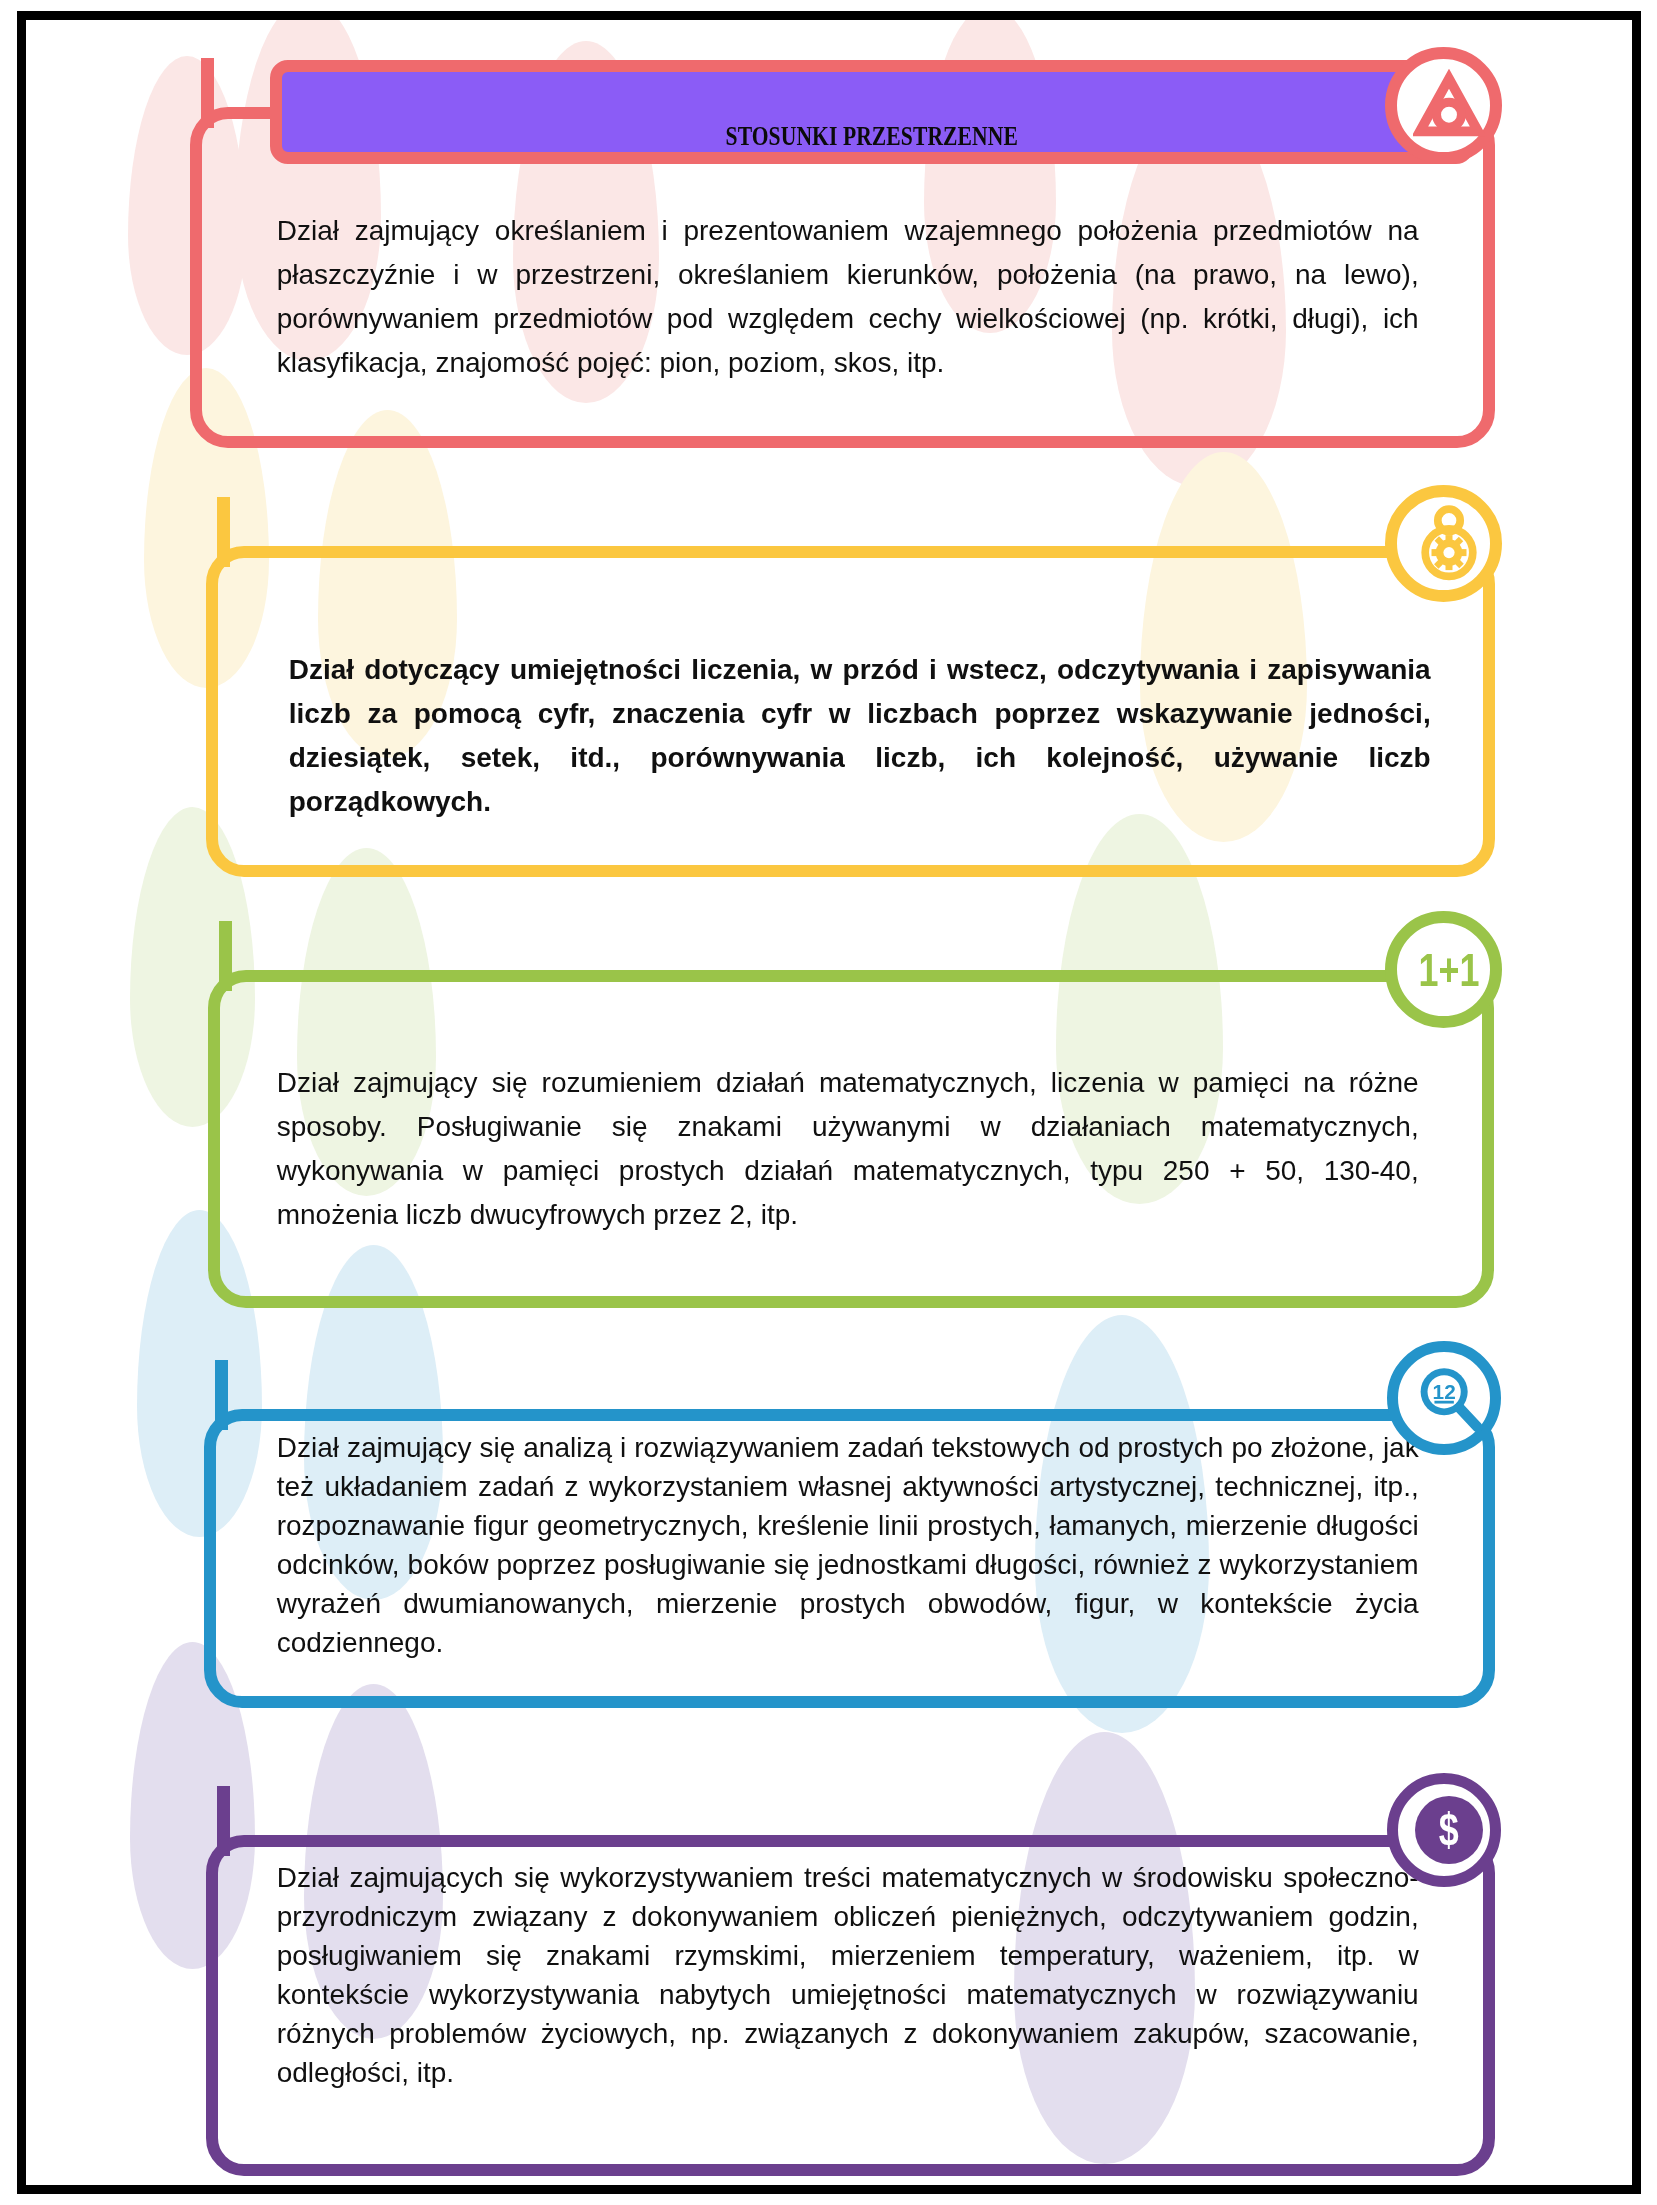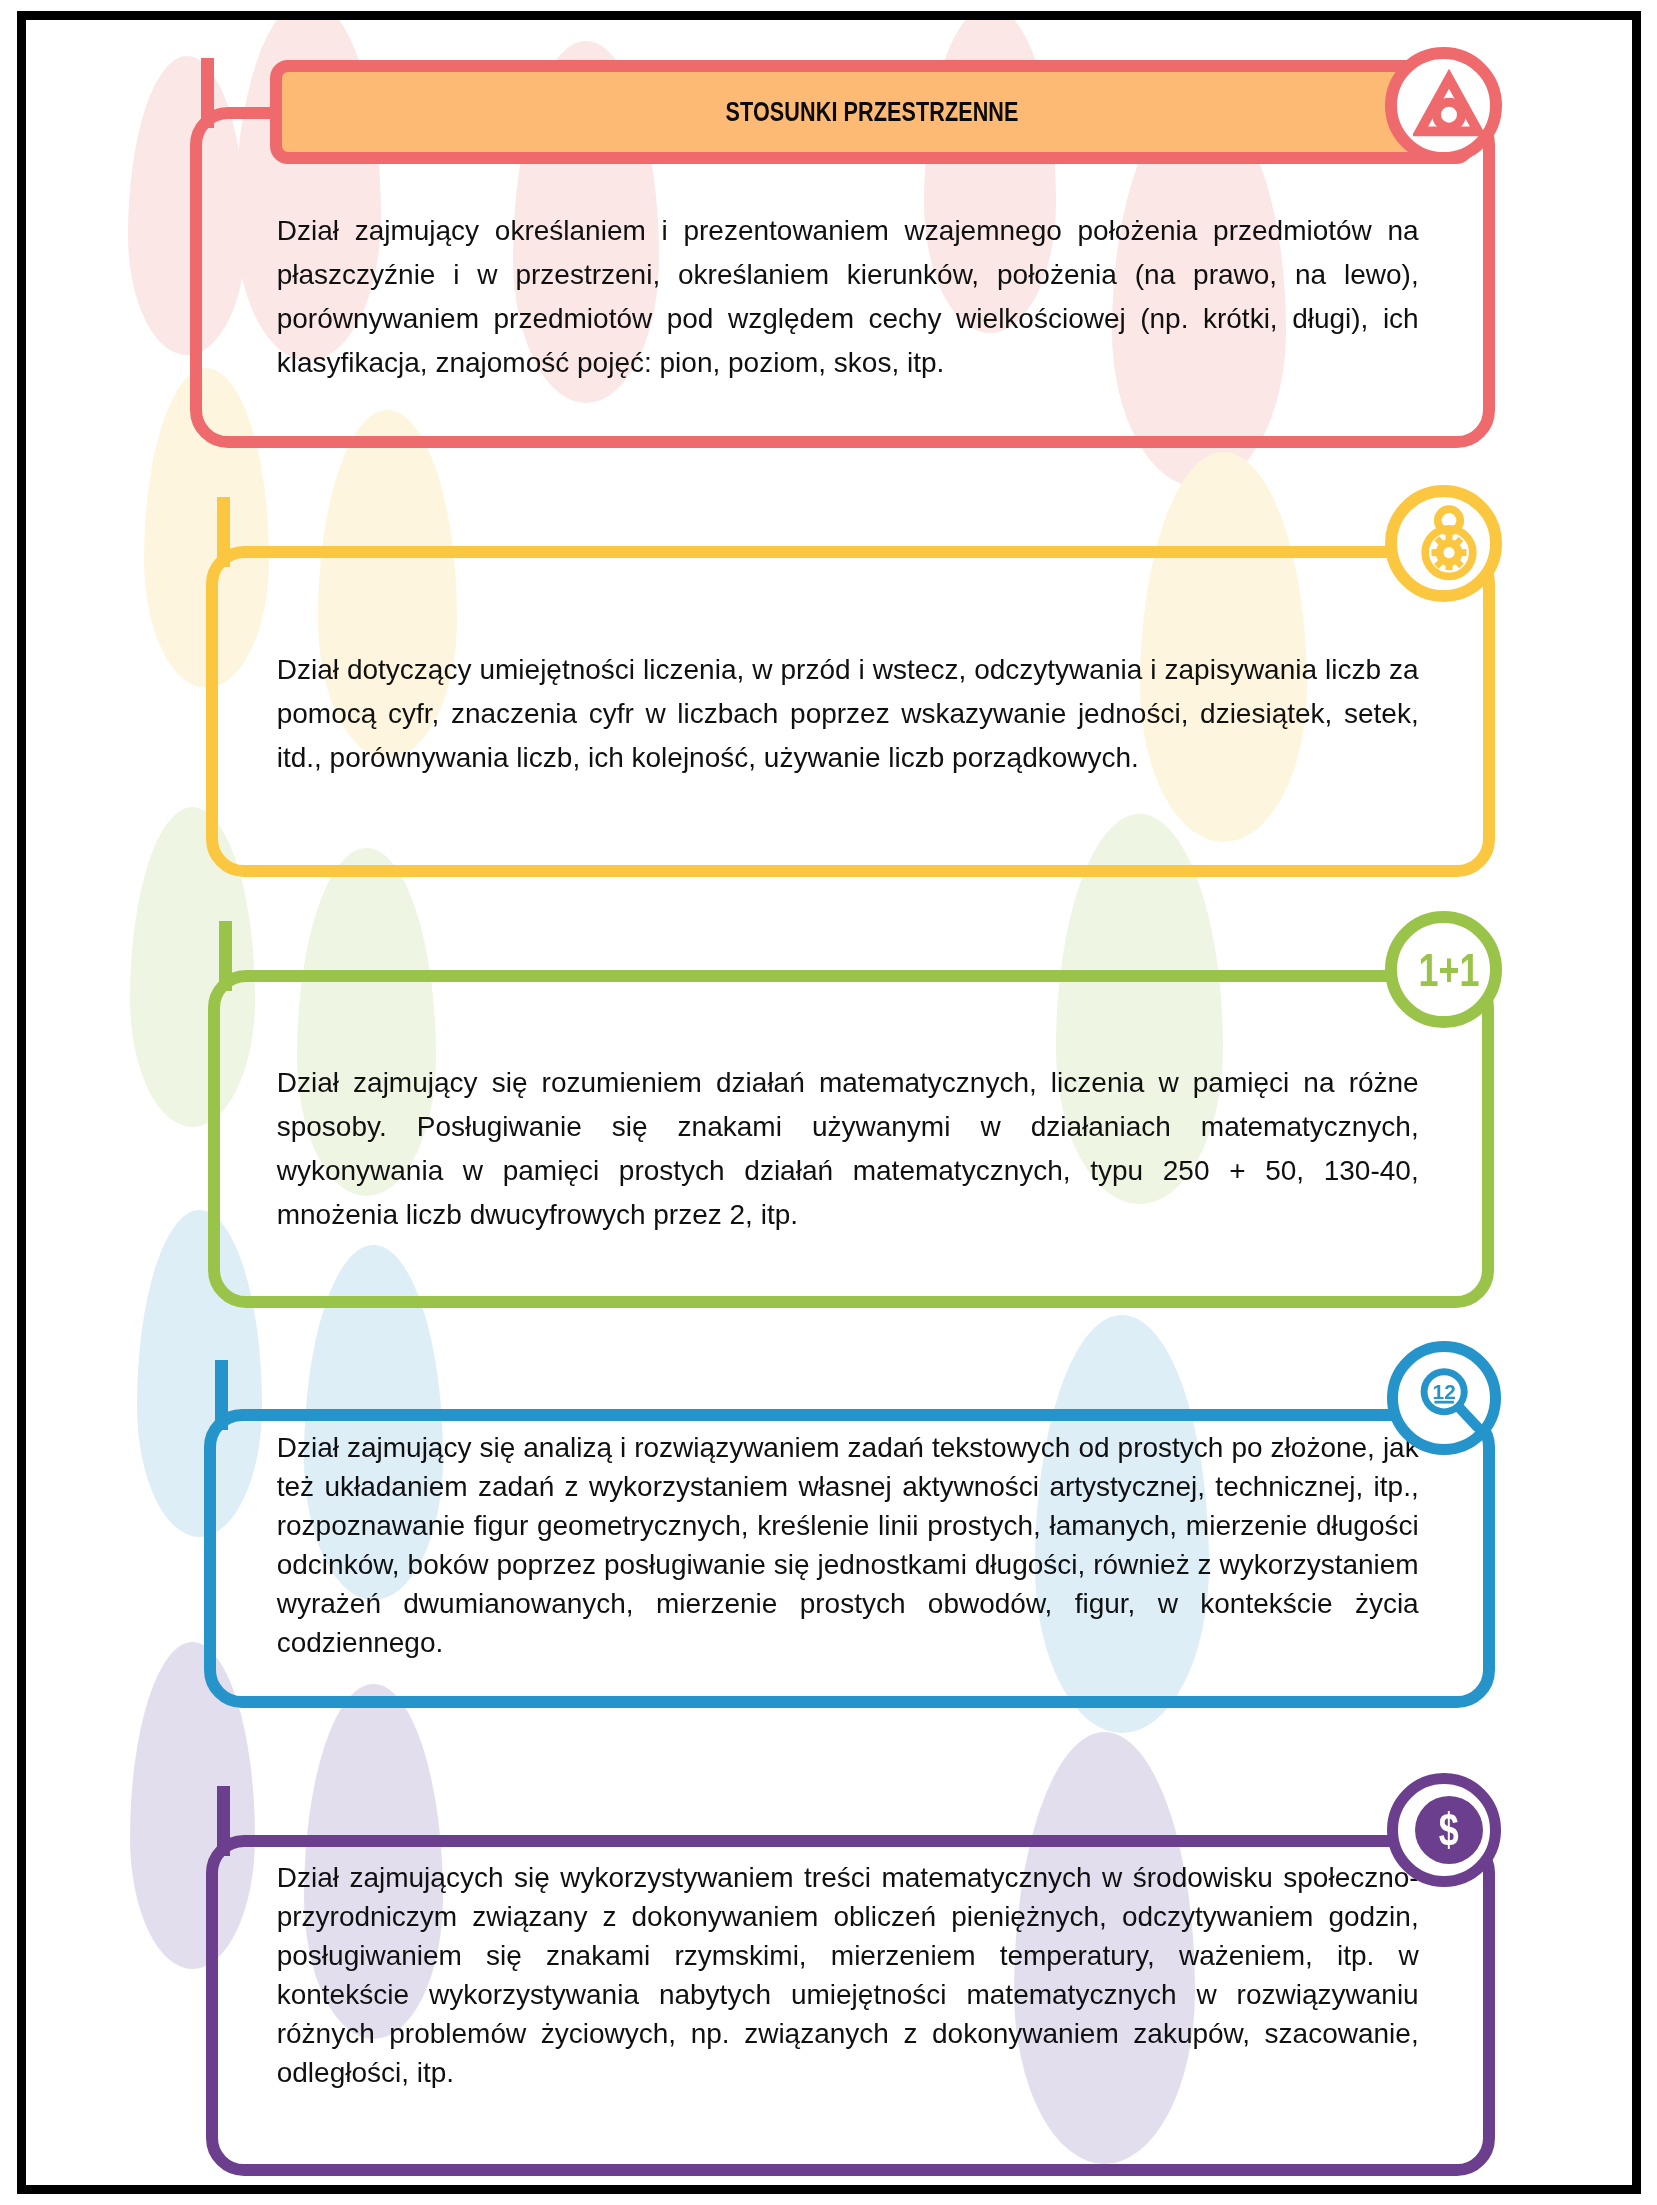--- a/index.html
+++ b/index.html
@@ -52,25 +52,26 @@
     position: absolute;
     width: 12.5px;
     left: -0.7px;
   }
 
   
   .hdr {
     position: absolute;
     border-style: solid;
     border-radius: 18px;
-    background: #fdba74;
+    background: #8b5cf6;
     display: flex;
-    align-items: center;
+    align-items: flex-end;
     justify-content: center;
     z-index: 6;
+    font-family: Liberation Serif, serif;
   }
   .hdr-title {
     font-weight: bold;
     color: #0b0b0b;
     letter-spacing: 0.1px;
     text-align: center;
     transform: scaleX(0.80);
     white-space: nowrap;
   }
 
@@ -169,21 +170,21 @@
             <rect x="25" y="63" width="9" height="10"></rect>
             <rect x="66" y="63" width="9" height="10"></rect>
             <rect x="31" y="47" width="9" height="9" transform="rotate(-45 35 51)"></rect>
             <rect x="60" y="47" width="9" height="9" transform="rotate(45 64 51)"></rect>
             <rect x="31" y="80" width="9" height="9" transform="rotate(45 35 84)"></rect>
             <rect x="60" y="80" width="9" height="9" transform="rotate(-45 64 84)"></rect>
           </g>
         </svg>
       </span>
     </div>
-    <div class="body-text just" style="left:251px; top:628px; width:1142px; font-size:28px; line-height:44px;">Dział dotyczący umiejętności liczenia, w przód i wstecz, odczytywania i zapisywania liczb za pomocą cyfr, znaczenia cyfr w liczbach poprzez wskazywanie jedności, dziesiątek, setek, itd., porównywania liczb,  ich kolejność, używanie liczb porządkowych.</div>
+    <div class="body-text just" style="left:263px; top:628px; width:1142px; font-size:28px; line-height:44px;font-weight:bold;">Dział dotyczący umiejętności liczenia, w przód i wstecz, odczytywania i zapisywania liczb za pomocą cyfr, znaczenia cyfr w liczbach poprzez wskazywanie jedności, dziesiątek, setek, itd., porównywania liczb,  ich kolejność, używanie liczb porządkowych.</div>
 
     <div class="card" style="left:182px; top:950px; width:1286px; height:338px; border-color:#9ac449; border-width:12.5px;">
       <div class="card-stub" style="top:-61px; height:70px; background:#9ac449;"></div>
     </div>
     <div class="badge" style="left:1359px; top:891px; width:117px; height:117px; border-color:#9ac449; border-width:12px;">
       <span class="badge-txt" style="font-size:46px; color:#9ac449;">1+1</span>
     </div>
     <div class="body-text just" style="left:251px; top:1041px; width:1142px; font-size:28px; line-height:44px;">Dział zajmujący się rozumieniem działań matematycznych, liczenia w pamięci na różne sposoby. Posługiwanie się znakami używanymi w działaniach matematycznych, wykonywania w pamięci prostych działań matematycznych, typu 250 + 50, 130-40, mnożenia liczb dwucyfrowych przez 2, itp.</div>
 
     <div class="card" style="left:178px; top:1389px; width:1291px; height:299px; border-color:#2494ca; border-width:12.5px;">

